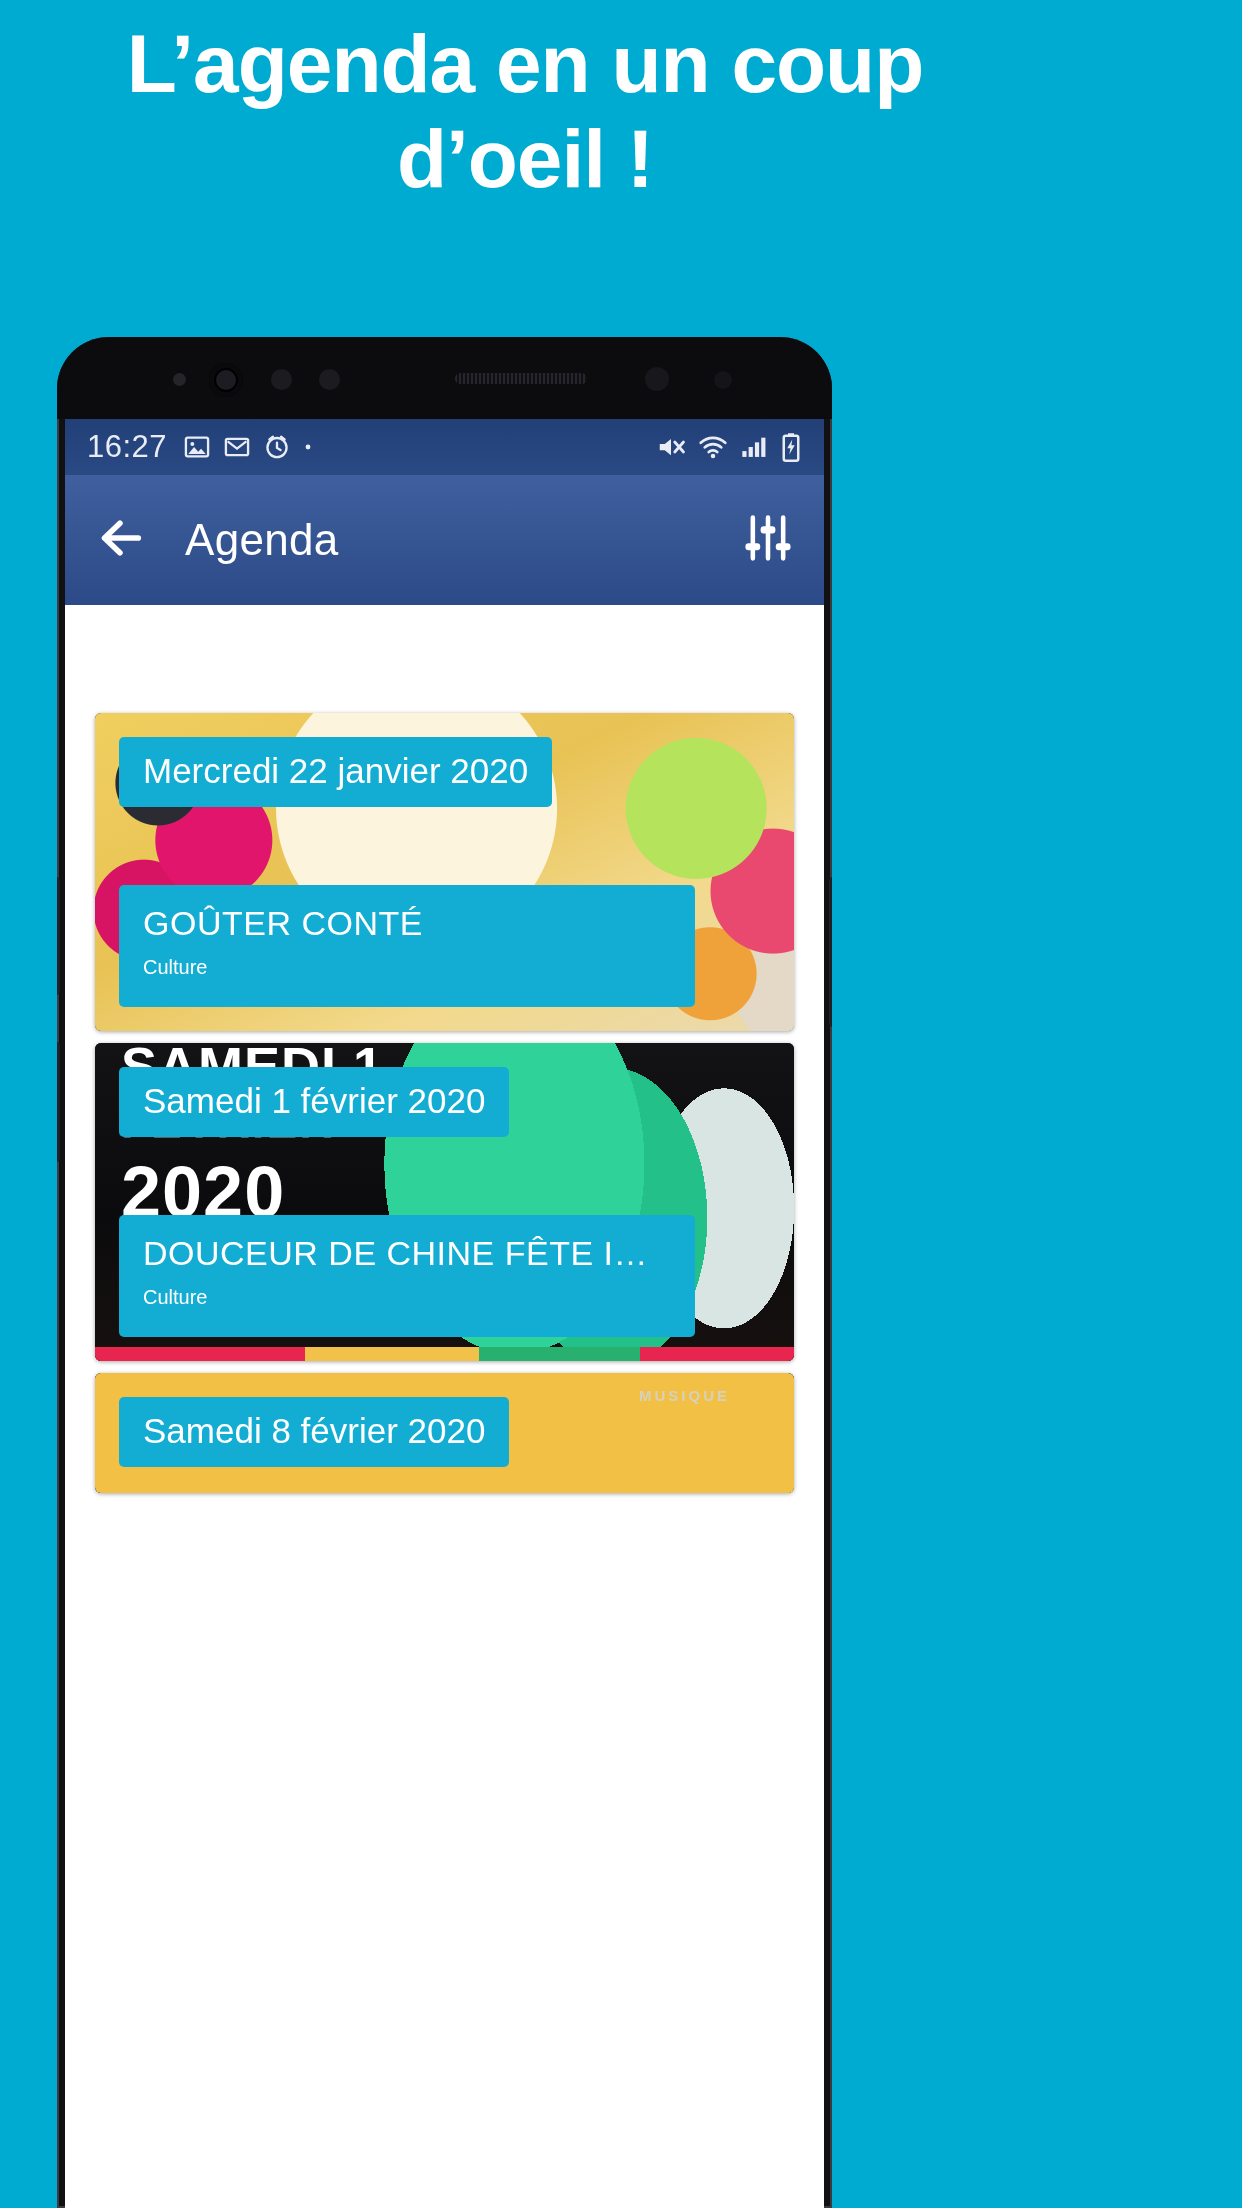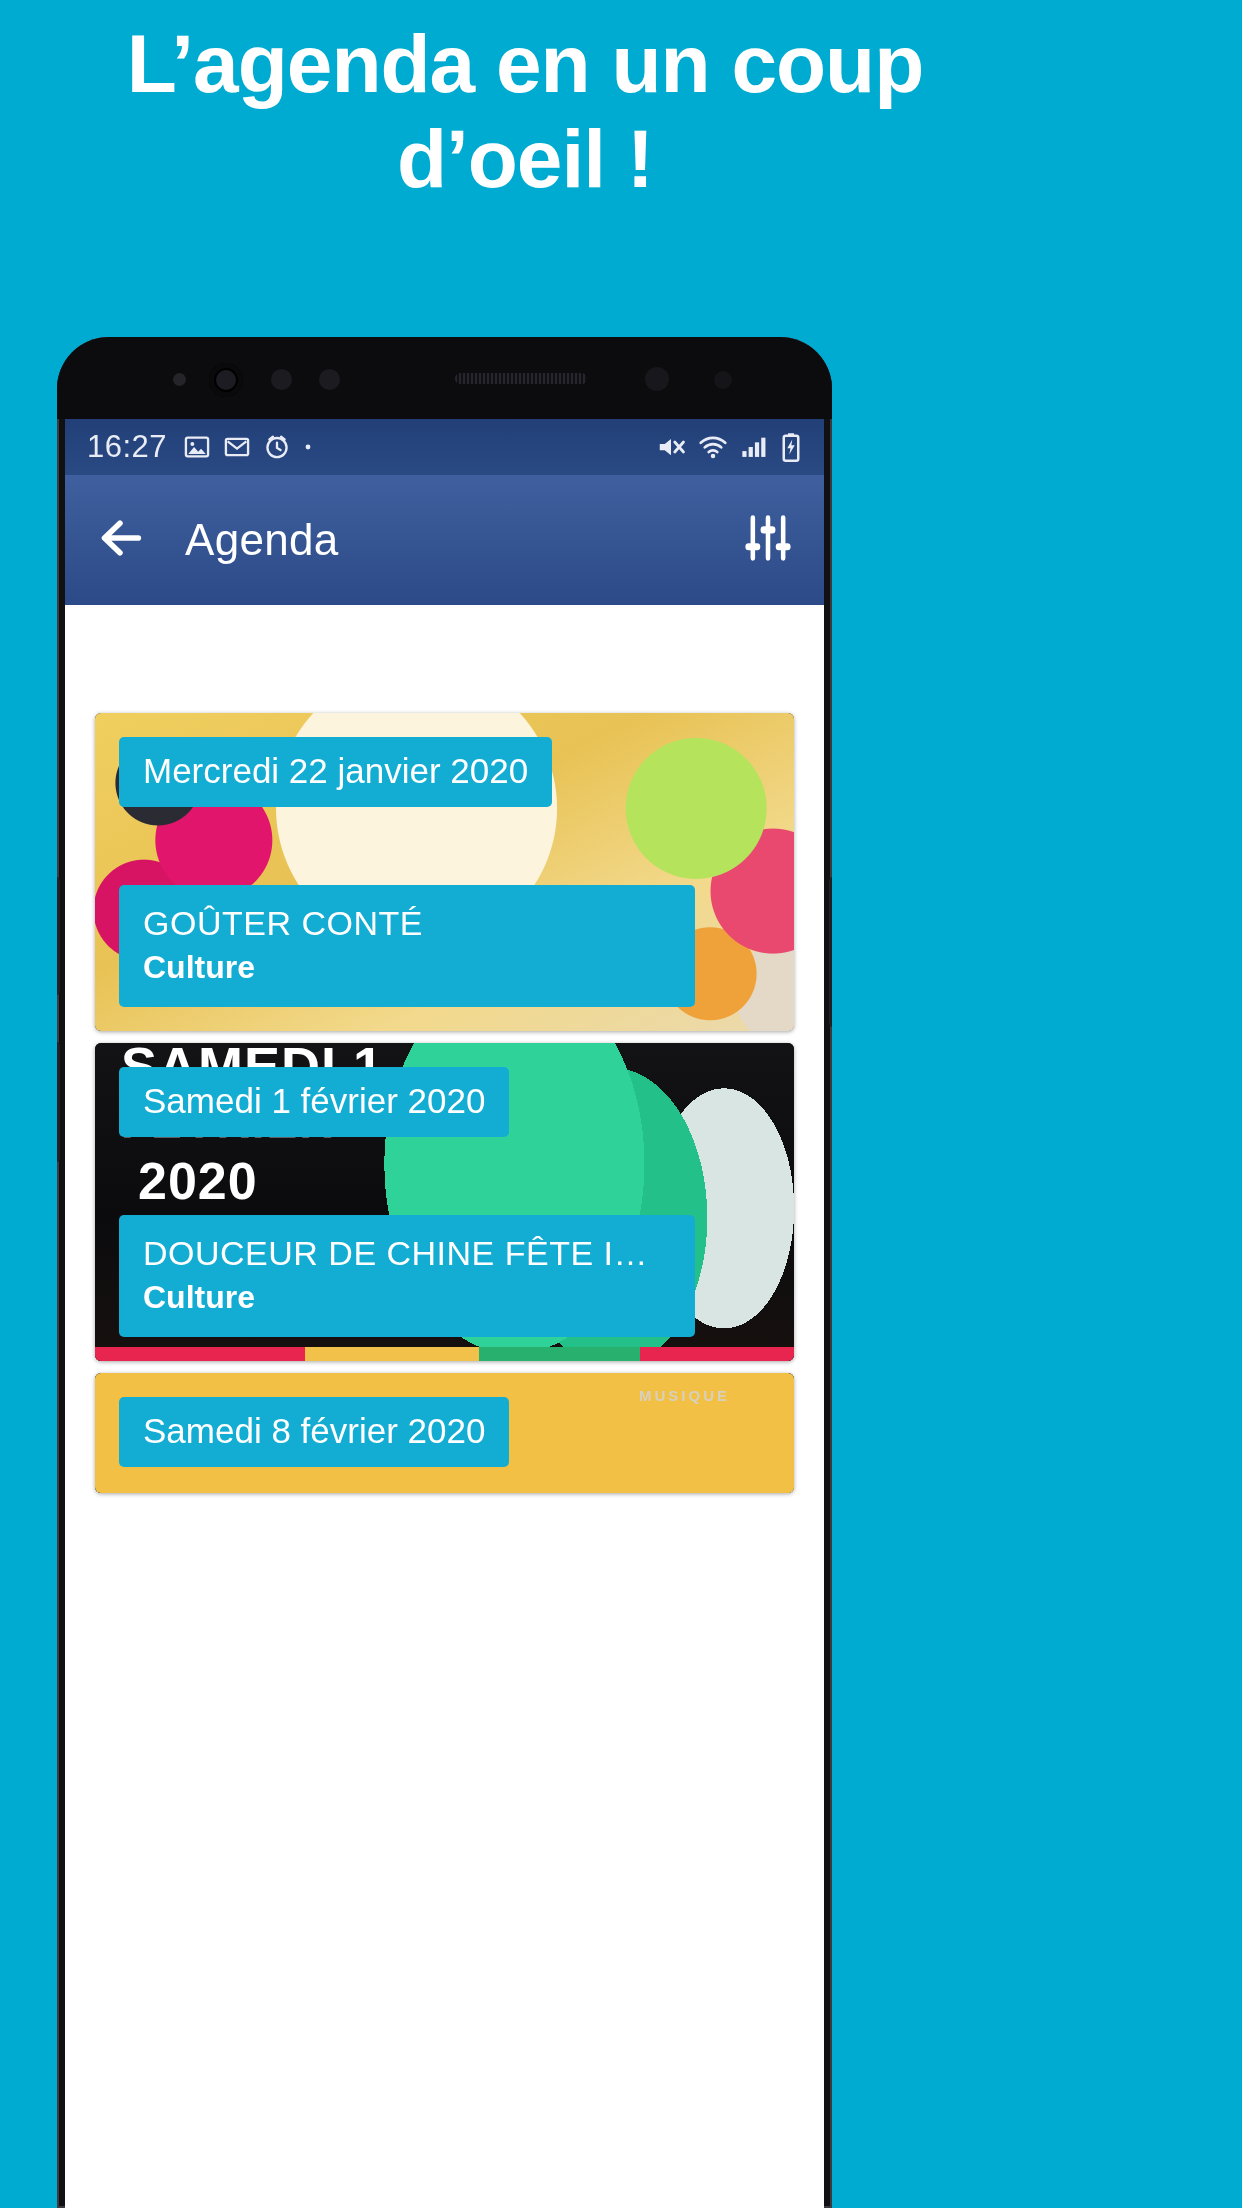--- a/index.html
+++ b/index.html
@@ -150,22 +150,22 @@
   .poster-txt{
     position:absolute;left:26px;top:-8px;color:#ffffff;
     font-family:"Liberation Sans Narrow","Liberation Sans",sans-serif;
     font-weight:bold;font-size:54px;letter-spacing:1px;white-space:nowrap;
   }
   .poster-sub{
     position:absolute;left:26px;top:52px;color:#9ba0a6;
     font-weight:bold;font-size:46px;letter-spacing:2px;opacity:.55;
   }
   .poster-year{
-    position:absolute;left:43px;top:108px;color:#ffffff;
-    font-weight:bold;font-size:52px;letter-spacing:1px;
+    position:absolute;left:26px;top:108px;color:#ffffff;
+    font-weight:bold;font-size:72px;letter-spacing:1px;
   }
   .poster-hour{
     position:absolute;left:26px;top:184px;color:#e8254f;
     font-weight:bold;font-size:58px;letter-spacing:1px;
   }
   .poster-strip{
     position:absolute;left:0;bottom:0;width:100%;height:14px;
     background:linear-gradient(90deg,#e8254f 0 30%,#f2c14a 30% 55%,#28b06f 55% 78%,#e8254f 78% 100%);
   }
   
@@ -195,21 +195,21 @@
     position:absolute;left:24px;bottom:24px;width:576px;
     background:#13ADD4;border-radius:5px;
     padding:18px 24px 20px 24px;box-sizing:border-box;
     color:#ffffff;
   }
   .title-band .ev-title{
     font-size:34px;line-height:40px;letter-spacing:.5px;white-space:nowrap;
     overflow:hidden;text-overflow:ellipsis;
   }
   .title-band .ev-cat{
-    font-size:32px;line-height:40px;font-weight:bold;margin-top:4px;
+    font-size:20px;line-height:40px;font-weight:normal;margin-top:4px;
   }
   .card.partial{height:120px;}
   .card.partial .date-chip{top:24px;}
 </style>
 </head>
 <body>
 
 <div class="headline">L’agenda en un coup d’oeil !</div>
 
 <div class="phone">

